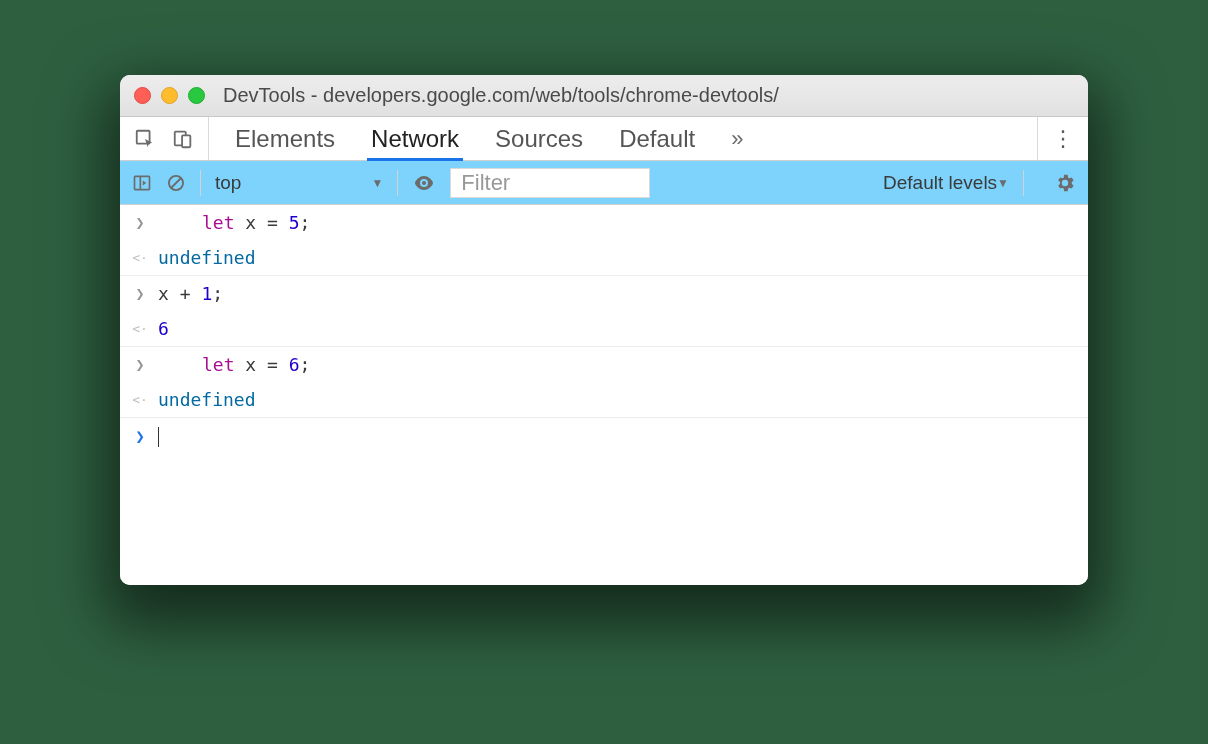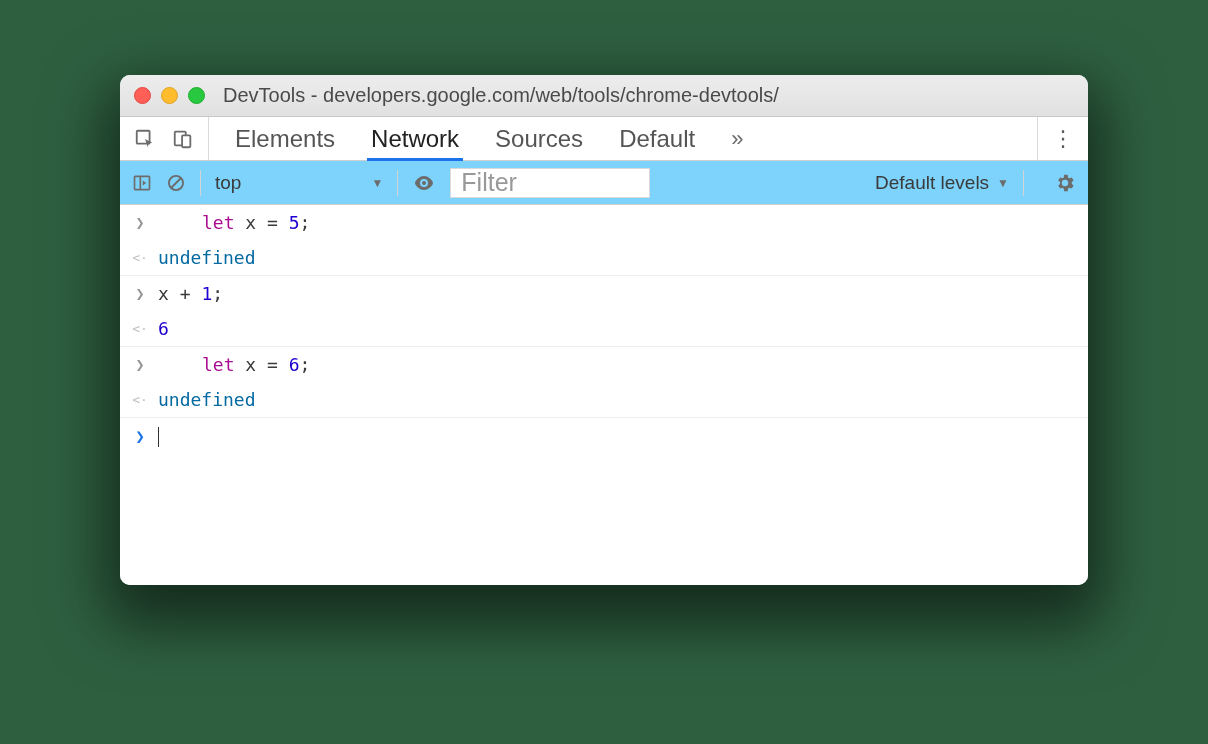--- a/index.html
+++ b/index.html
@@ -111,30 +111,30 @@
   }
   .tri-down {
     color: #6c6c6c;
     font-size: 12px;
   }
   .filter-input {
     background: #fff;
     border: 1px solid #d9d9d9;
     height: 30px;
     padding: 0 10px;
-    font-size: 25px;
+    font-size: 22px;
     color: #999;
     width: 200px;
     display: flex;
     align-items: center;
   }
   .levels {
     display: flex;
     align-items: center;
-    gap: 8px;
+    gap: 0;
     font-size: 19px;
     color: #3a3a3a;
     cursor: pointer;
     margin-left: auto;
   }
   .gear { color: #6c6c6c; margin-left: 16px; cursor: pointer; }
   .console-body {
     flex: 1;
     font-family: Menlo, Consolas, monospace;
     font-size: 18px;

